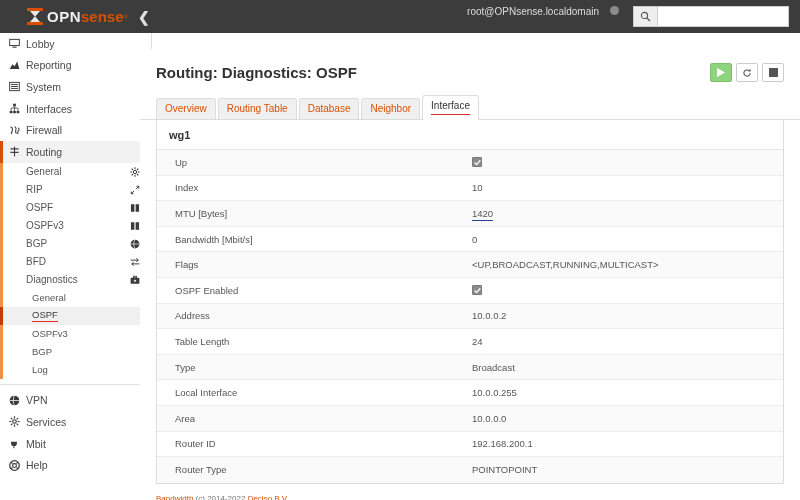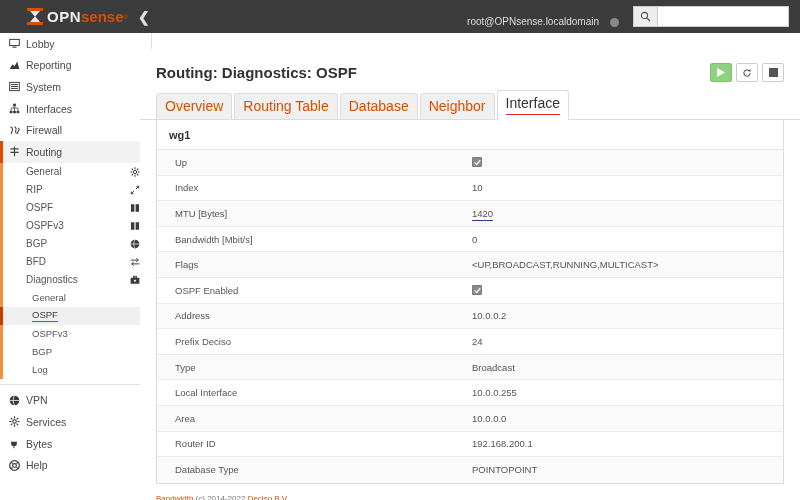--- a/index.html
+++ b/index.html
@@ -44,21 +44,21 @@
   #logo-sense {
     color: #d94f00; font-size: 15px; font-weight: bold;
     line-height: 1;
   }
   #logo-reg { color: #d94f00; font-size: 6px; vertical-align: super; }
   #collapse-btn {
     color: #e0e0e0; font-size: 14px; font-weight: bold;
     margin-left: 10px; cursor: pointer; line-height: 1;
   }
   #header-right {
-    margin-left: auto; display: flex; align-items: flex-end;
+    margin-left: auto; display: flex; align-items: flex-start;
     padding-right: 11px;
   }
   #username {
     color: #dddddd; font-size: 10px; margin-right: 11px;
     white-space: nowrap;
   }
   #status-dot {
     width: 9px; height: 9px; border-radius: 50%;
     background: #8a8a8a; margin-right: 14px;
   }
@@ -159,21 +159,21 @@
   .act-btn.play { background: #8fd37f; border-color: #7ec06e; }
 
   
   #tabs {
     display: flex; align-items: flex-end;
     padding: 0 16px; margin-top: 14px;
     border-bottom: 1px solid #dcdcdc;
     height: 24px;
   }
   .tab {
-    font-size: 14px; color: #d94f00;
+    font-size: 10px; color: #d94f00;
     background: #f0f0f0;
     border: 1px solid #dcdcdc; border-bottom: none;
     border-radius: 3px 3px 0 0;
     padding: 4px 8px 4px 8px;
     margin-right: 2px; cursor: pointer;
     line-height: 1.2; position: relative; text-align: right;
   }
   .tab.active {
     background: #ffffff; color: #333333;
     margin-bottom: -1px; padding-bottom: 5px;
@@ -415,21 +415,21 @@
         </span>
         <span class="lbl">Services</span>
       </div>
       <div class="nav-item">
         <span class="ico">
           <svg width="11" height="11" viewBox="0 0 16 16" fill="#3a3a3a">
             <path d="M5 1v4M9.5 1v4M3 5.5h8.5v2.2a4.3 4.3 0 0 1-4.3 4.3A4.3 4.3 0 0 1 3 7.7Z"></path>
             <path d="M7.2 12v3" stroke="#3a3a3a" stroke-width="1.5" fill="none"></path>
           </svg>
         </span>
-        <span class="lbl">Bytes</span>
+        <span class="lbl">Mbit</span>
       </div>
       <div class="nav-item">
         <span class="ico">
           <svg width="11" height="11" viewBox="0 0 16 16" fill="#3a3a3a">
             <circle cx="8" cy="8" r="7" fill="none" stroke="#3a3a3a" stroke-width="1.8"></circle>
             <circle cx="8" cy="8" r="2.8" fill="none" stroke="#3a3a3a" stroke-width="1.6"></circle>
             <path d="M3 3l2.2 2.2M13 3l-2.2 2.2M3 13l2.2-2.2M13 13l-2.2-2.2" stroke="#3a3a3a" stroke-width="1.6"></path>
           </svg>
         </span>
         <span class="lbl">Help</span>
@@ -501,41 +501,41 @@
               <svg width="7" height="7" viewBox="0 0 10 10">
                 <polyline points="1,5 3.8,8 9,1.8" fill="none" stroke="#ffffff" stroke-width="1.8"></polyline>
               </svg>
             </span></span>
         </div>
         <div class="row odd">
           <span class="k">Address</span>
           <span class="v"><span>10.0.0.2</span></span>
         </div>
         <div class="row">
-          <span class="k">Prefix Deciso</span>
+          <span class="k">Table Length</span>
           <span class="v"><span>24</span></span>
         </div>
         <div class="row odd">
           <span class="k">Type</span>
           <span class="v"><span>Broadcast</span></span>
         </div>
         <div class="row">
           <span class="k">Local Interface</span>
           <span class="v"><span>10.0.0.255</span></span>
         </div>
         <div class="row odd">
           <span class="k">Area</span>
           <span class="v"><span>10.0.0.0</span></span>
         </div>
         <div class="row">
           <span class="k">Router ID</span>
           <span class="v"><span>192.168.200.1</span></span>
         </div>
         <div class="row odd">
-          <span class="k">Database Type</span>
+          <span class="k">Router Type</span>
           <span class="v"><span>POINTOPOINT</span></span>
         </div>
       </div>
   </div>
 
   <div id="footer">
     <a href="#">Bandwidth</a><span> (c) 2014-2022 </span><a href="#">Deciso B.V.</a>
   </div>
 </div>
 

